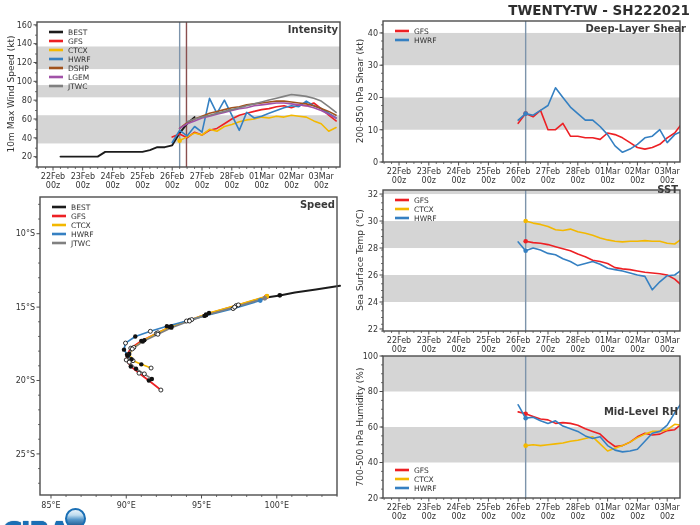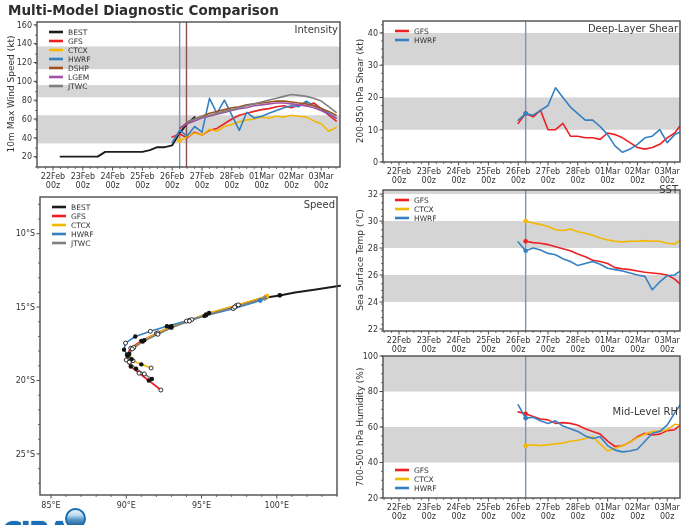--- a/index.html
+++ b/index.html
@@ -2,21 +2,21 @@
 <html><head>
 <meta charset="utf-8">
 <style>
   html,body{margin:0;padding:0;background:#fff;}
   #stage{position:relative;width:700px;height:525px;background:#ffffff;overflow:hidden;
          font-family:"DejaVu Sans","Liberation Sans",sans-serif;}
   #plot{position:absolute;left:0;top:0;}
   .hdr{position:absolute;font-weight:bold;font-size:13.5px;color:#2e2e2e;white-space:nowrap;}
   #hdr-title{left:8px;top:2px;}
   #hdr-storm{right:10px;top:2px;}
-  .ptitle{position:absolute;font-weight:normal;font-size:10px;color:#3a3a3a;white-space:nowrap;}
+  .ptitle{position:absolute;font-weight:bold;font-size:10px;color:#3a3a3a;white-space:nowrap;}
   .ylab{position:absolute;width:200px;height:12px;text-align:center;font-size:9px;color:#333;
         transform:rotate(-90deg);white-space:nowrap;}
   #logo{position:absolute;left:2px;top:486px;display:flex;align-items:center;}
   #logo-text{font-weight:bold;font-size:28px;letter-spacing:-2px;color:#1a6fb5;
              text-shadow:0 0 1px #0f4f86;font-style:normal;line-height:1;margin-top:33px;}
   #logo-globe{display:inline-block;width:21px;height:21px;border-radius:50%;margin-left:-3px;
               background:linear-gradient(#e8f3fa 0%,#bfdcef 30%,#5a9bcd 55%,#174f86 100%);
               border:2px solid #1a6fb5;box-sizing:border-box;position:relative;top:2px;}
 </style>
 </head>
@@ -603,25 +603,25 @@
         <line x1="383" y1="356" x2="381" y2="356" stroke="#4d4d4d" stroke-width="0.8"></line>
         <line x1="395" y1="470" x2="409" y2="470" stroke="#ed2024" stroke-width="2.6"></line>
         <text x="414" y="472.8" text-anchor="start" font-size="7.5" fill="#333333" font-family="DejaVu Sans, Liberation Sans, sans-serif" font-weight="normal">GFS</text>
         <line x1="395" y1="479" x2="409" y2="479" stroke="#f3b800" stroke-width="2.6"></line>
         <text x="414" y="481.8" text-anchor="start" font-size="7.5" fill="#333333" font-family="DejaVu Sans, Liberation Sans, sans-serif" font-weight="normal">CTCX</text>
         <line x1="395" y1="488" x2="409" y2="488" stroke="#3580c2" stroke-width="2.6"></line>
         <text x="414" y="490.8" text-anchor="start" font-size="7.5" fill="#333333" font-family="DejaVu Sans, Liberation Sans, sans-serif" font-weight="normal">HWRF</text>
       </g>
     </svg>
 
-  <div id="hdr-title" class="hdr">Multi-Model Diagnostic Comparison</div>
+  <div id="hdr-storm" class="hdr">TWENTY-TW - SH222021</div>
 
   <div class="ptitle" style="right:362px;top:24px;">Intensity</div>
   <div class="ptitle" style="right:365px;top:199px;">Speed</div>
-  <div class="ptitle" style="right:22px;top:23px;">Deep-Layer Shear</div>
+  <div class="ptitle" style="right:14px;top:23px;">Deep-Layer Shear</div>
   <div class="ptitle" style="right:22px;top:184px;">SST</div>
   <div class="ptitle" style="right:22px;top:358px;margin-top:48px;">Mid-Level RH</div>
 
   <div class="ylab" style="left:-88px;top:88px;">10m Max Wind Speed (kt)</div>
   <div class="ylab" style="left:261px;top:85px;">200-850 hPa Shear (kt)</div>
   <div class="ylab" style="left:261px;top:254px;">Sea Surface Temp (°C)</div>
   <div class="ylab" style="left:261px;top:421px;">700-500 hPa Humidity (%)</div>
 
   <div id="logo">
     <span id="logo-text">CIRA</span>

